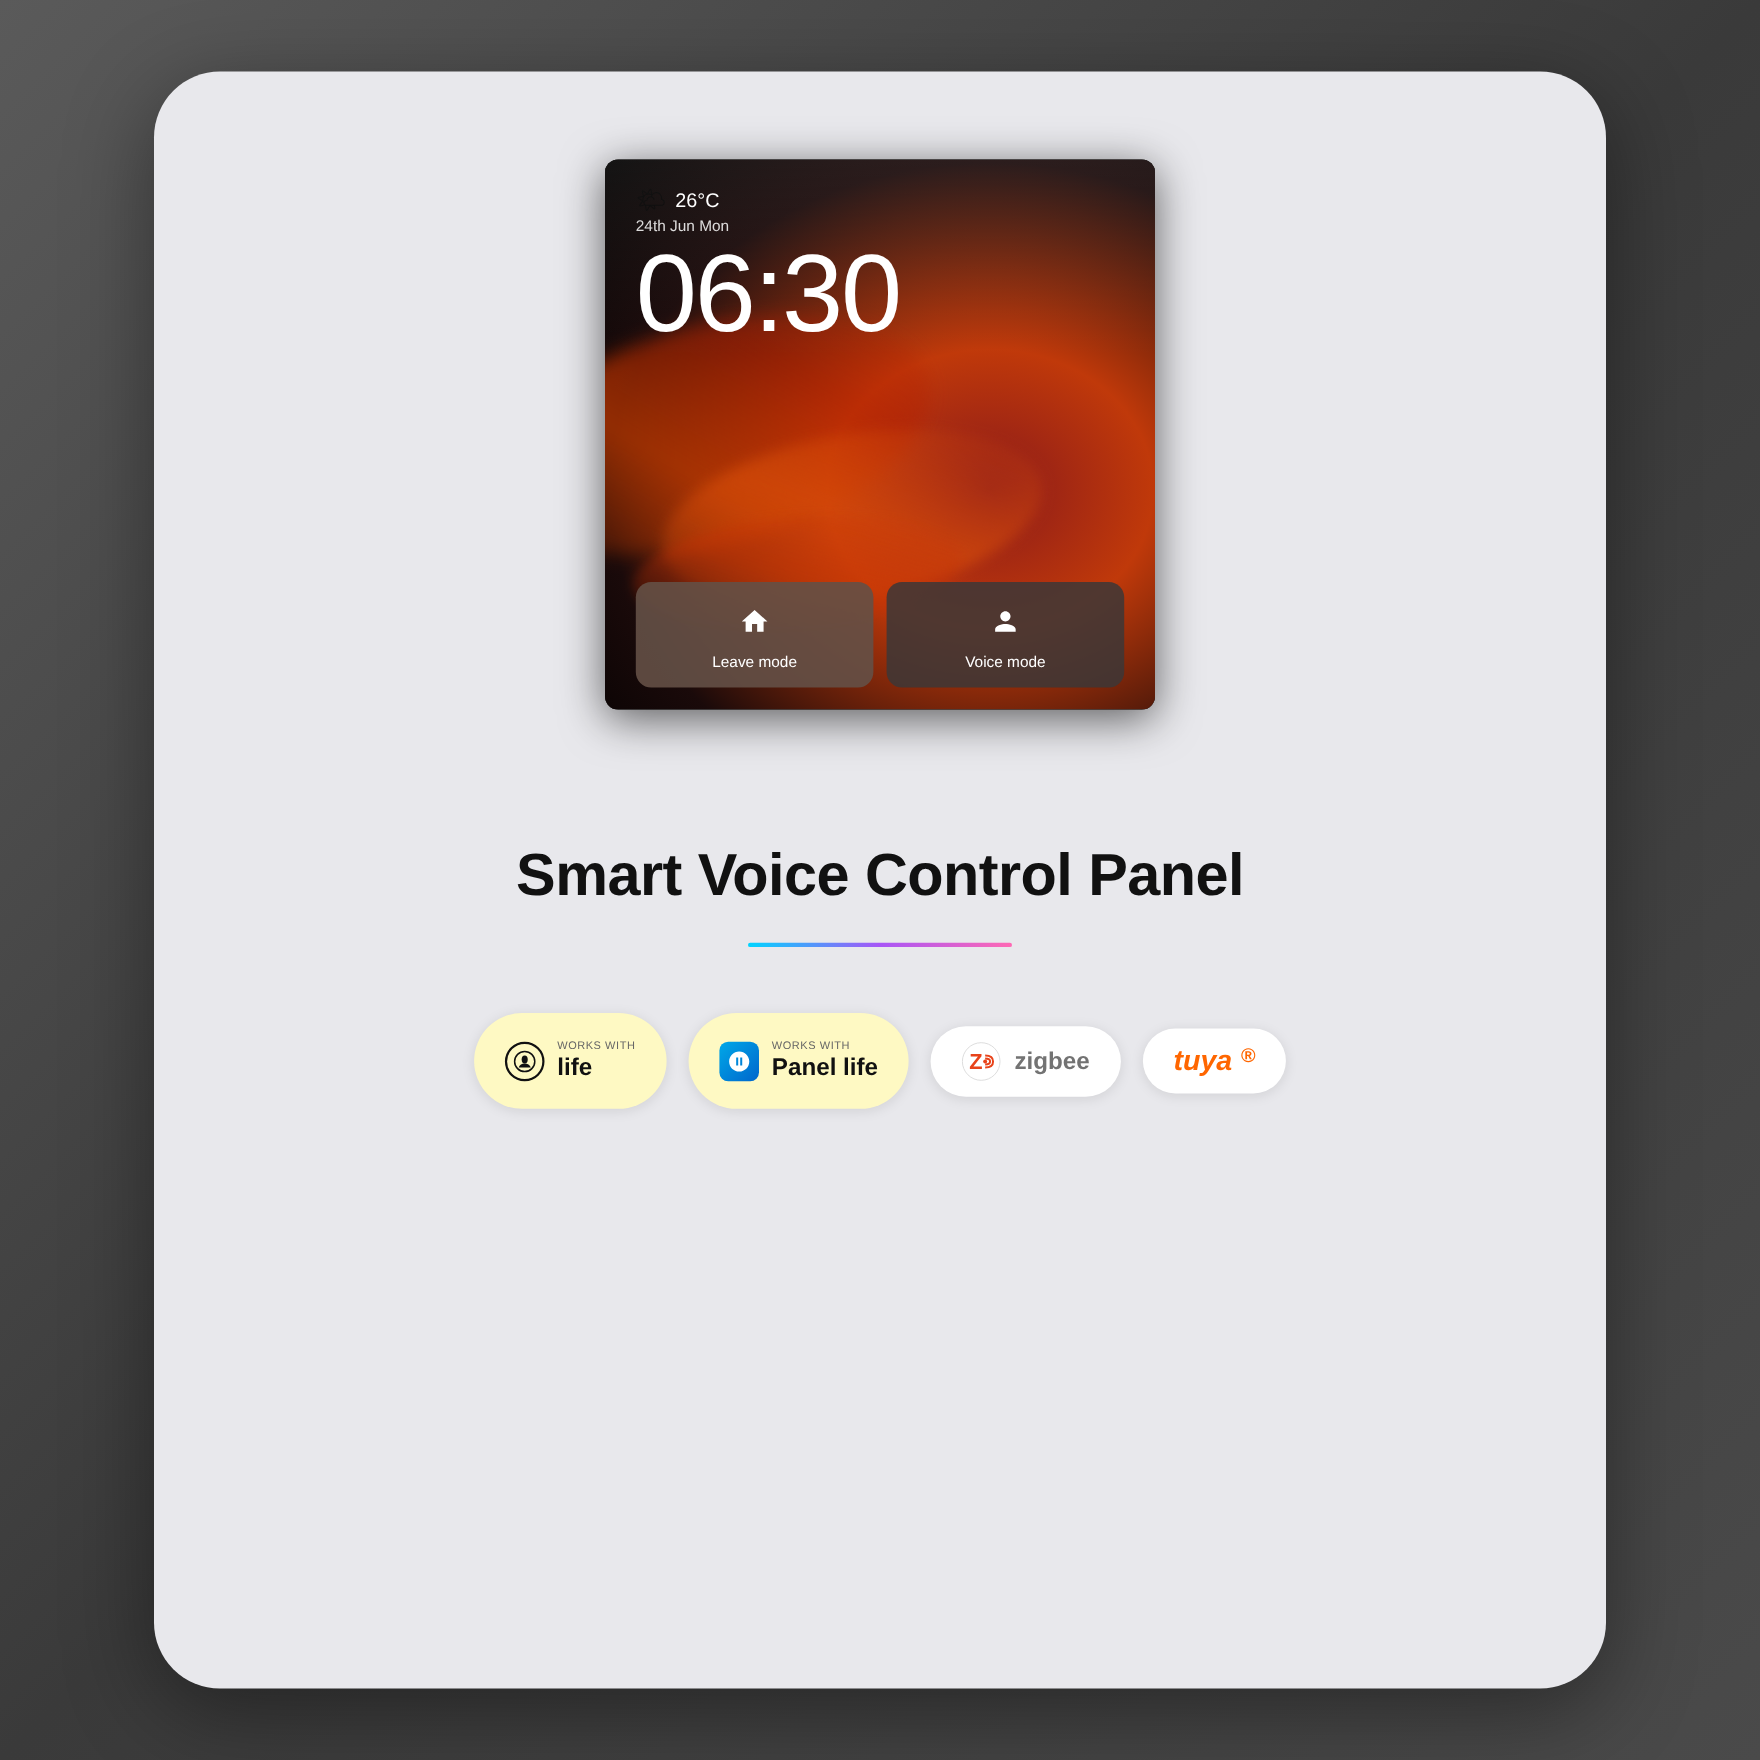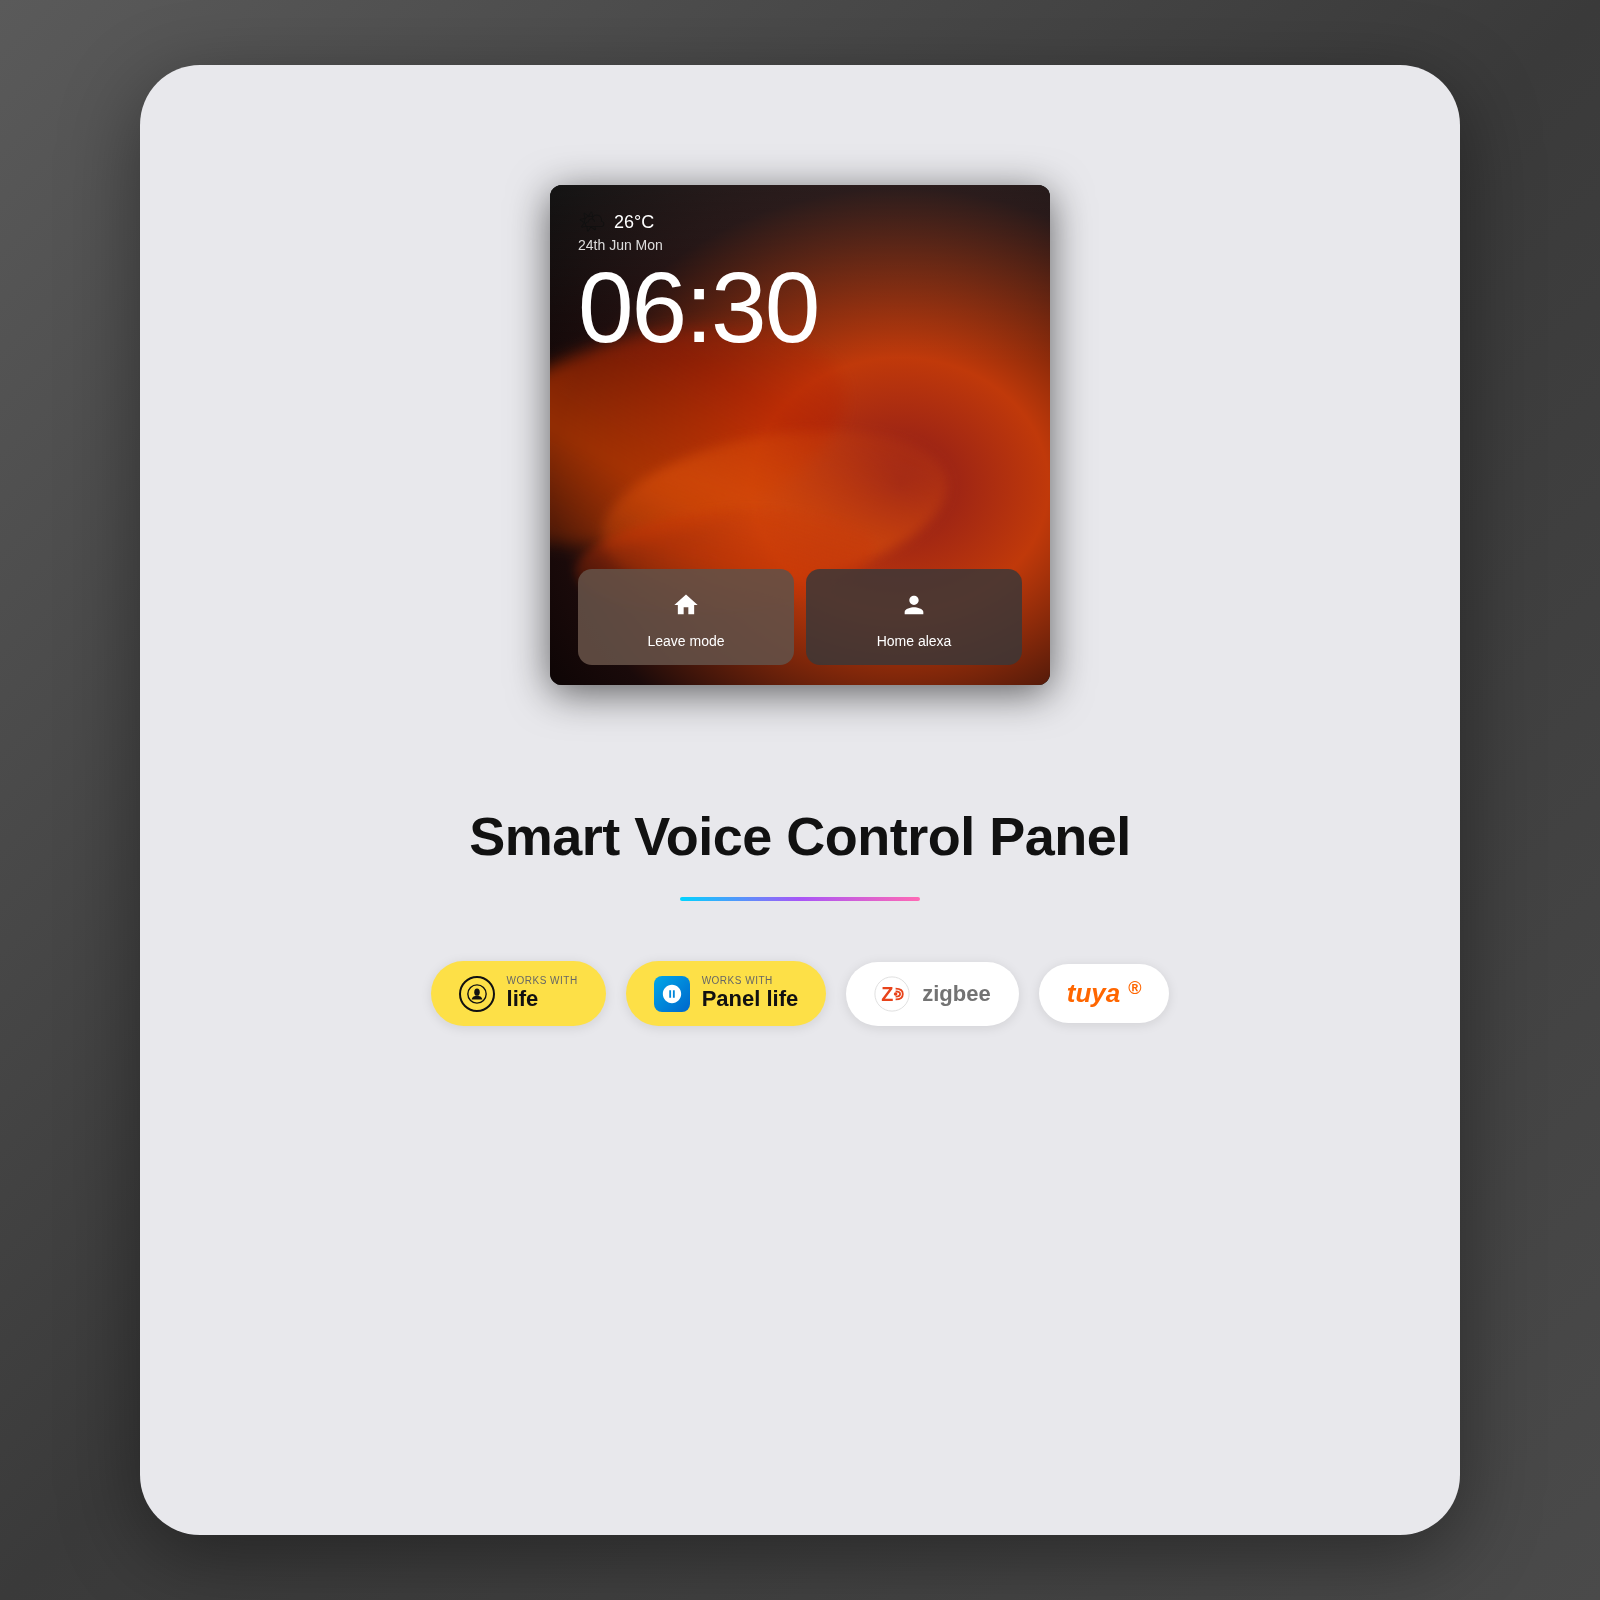--- a/index.html
+++ b/index.html
@@ -33,21 +33,20 @@
       padding: 80px 60px 60px;
       box-shadow: 0 20px 80px rgba(0,0,0,0.4);
     }
 
     
     .device-container {
       width: 500px;
       height: 560px;
       position: relative;
       margin-bottom: 60px;
-      margin-top: 40px;
     }
 
     .device-screen {
       width: 500px;
       height: 500px;
       background: #111;
       border-radius: 12px;
       overflow: hidden;
       position: relative;
       box-shadow: 0 8px 40px rgba(0,0,0,0.6), inset 0 0 0 2px #333;
@@ -212,23 +211,23 @@
     }
 
     
     .badge-row {
       display: flex;
       gap: 20px;
       align-items: center;
     }
 
     .badge {
-      background: #fde047;
+      background: #fef9c3;
       border-radius: 50px;
-      padding: 14px 28px;
+      padding: 25px 28px;
       display: flex;
       align-items: center;
       gap: 12px;
       box-shadow: 0 2px 12px rgba(0,0,0,0.1);
       min-width: 160px;
     }
 
     .badge-icon {
       font-size: 28px;
       display: flex;
@@ -356,21 +355,21 @@
             </div>
             <span class="mode-label">Leave mode</span>
           </div>
 
           <div class="mode-btn">
             <div class="mode-icon">
               <svg viewBox="0 0 24 24" xmlns="http://www.w3.org/2000/svg">
                 <path d="M12 12c2.21 0 4-1.79 4-4s-1.79-4-4-4-4 1.79-4 4 1.79 4 4 4zm0 2c-2.67 0-8 1.34-8 4v2h16v-2c0-2.66-5.33-4-8-4z"></path>
               </svg>
             </div>
-            <span class="mode-label">Home alexa</span>
+            <span class="mode-label">Voice mode</span>
           </div>
         </div>
       </div>
     </div>
   </div>
 
   <div class="product-title">Smart Voice Control Panel</div>
 
   <div class="divider-line"></div>
 

